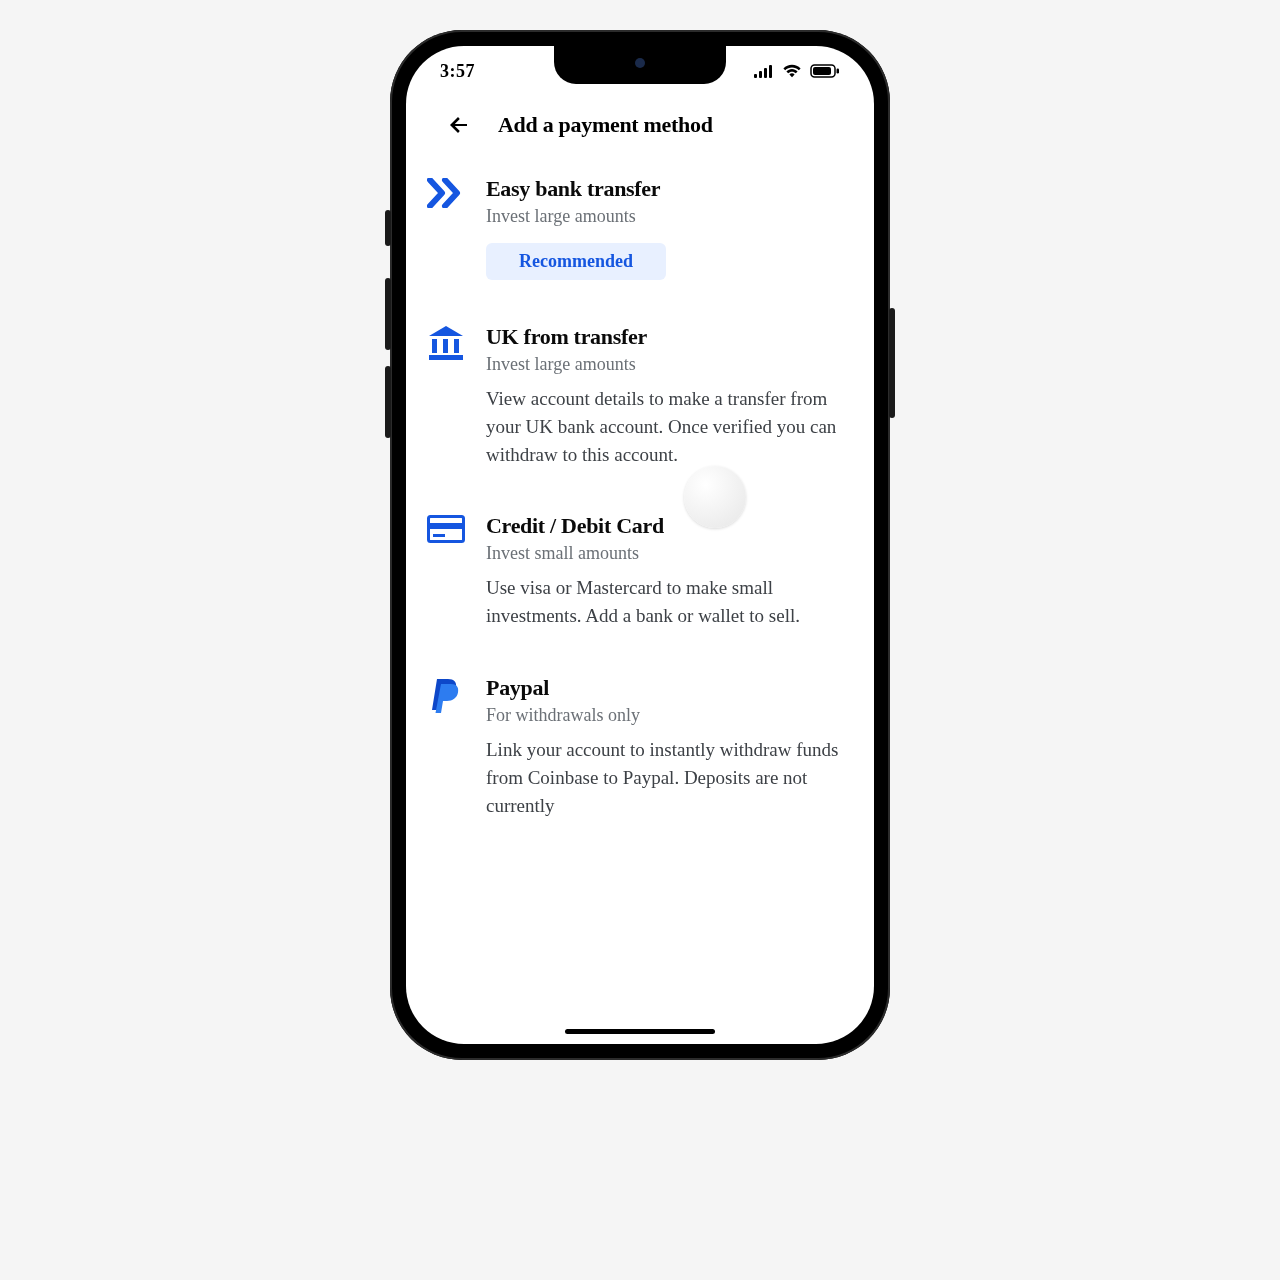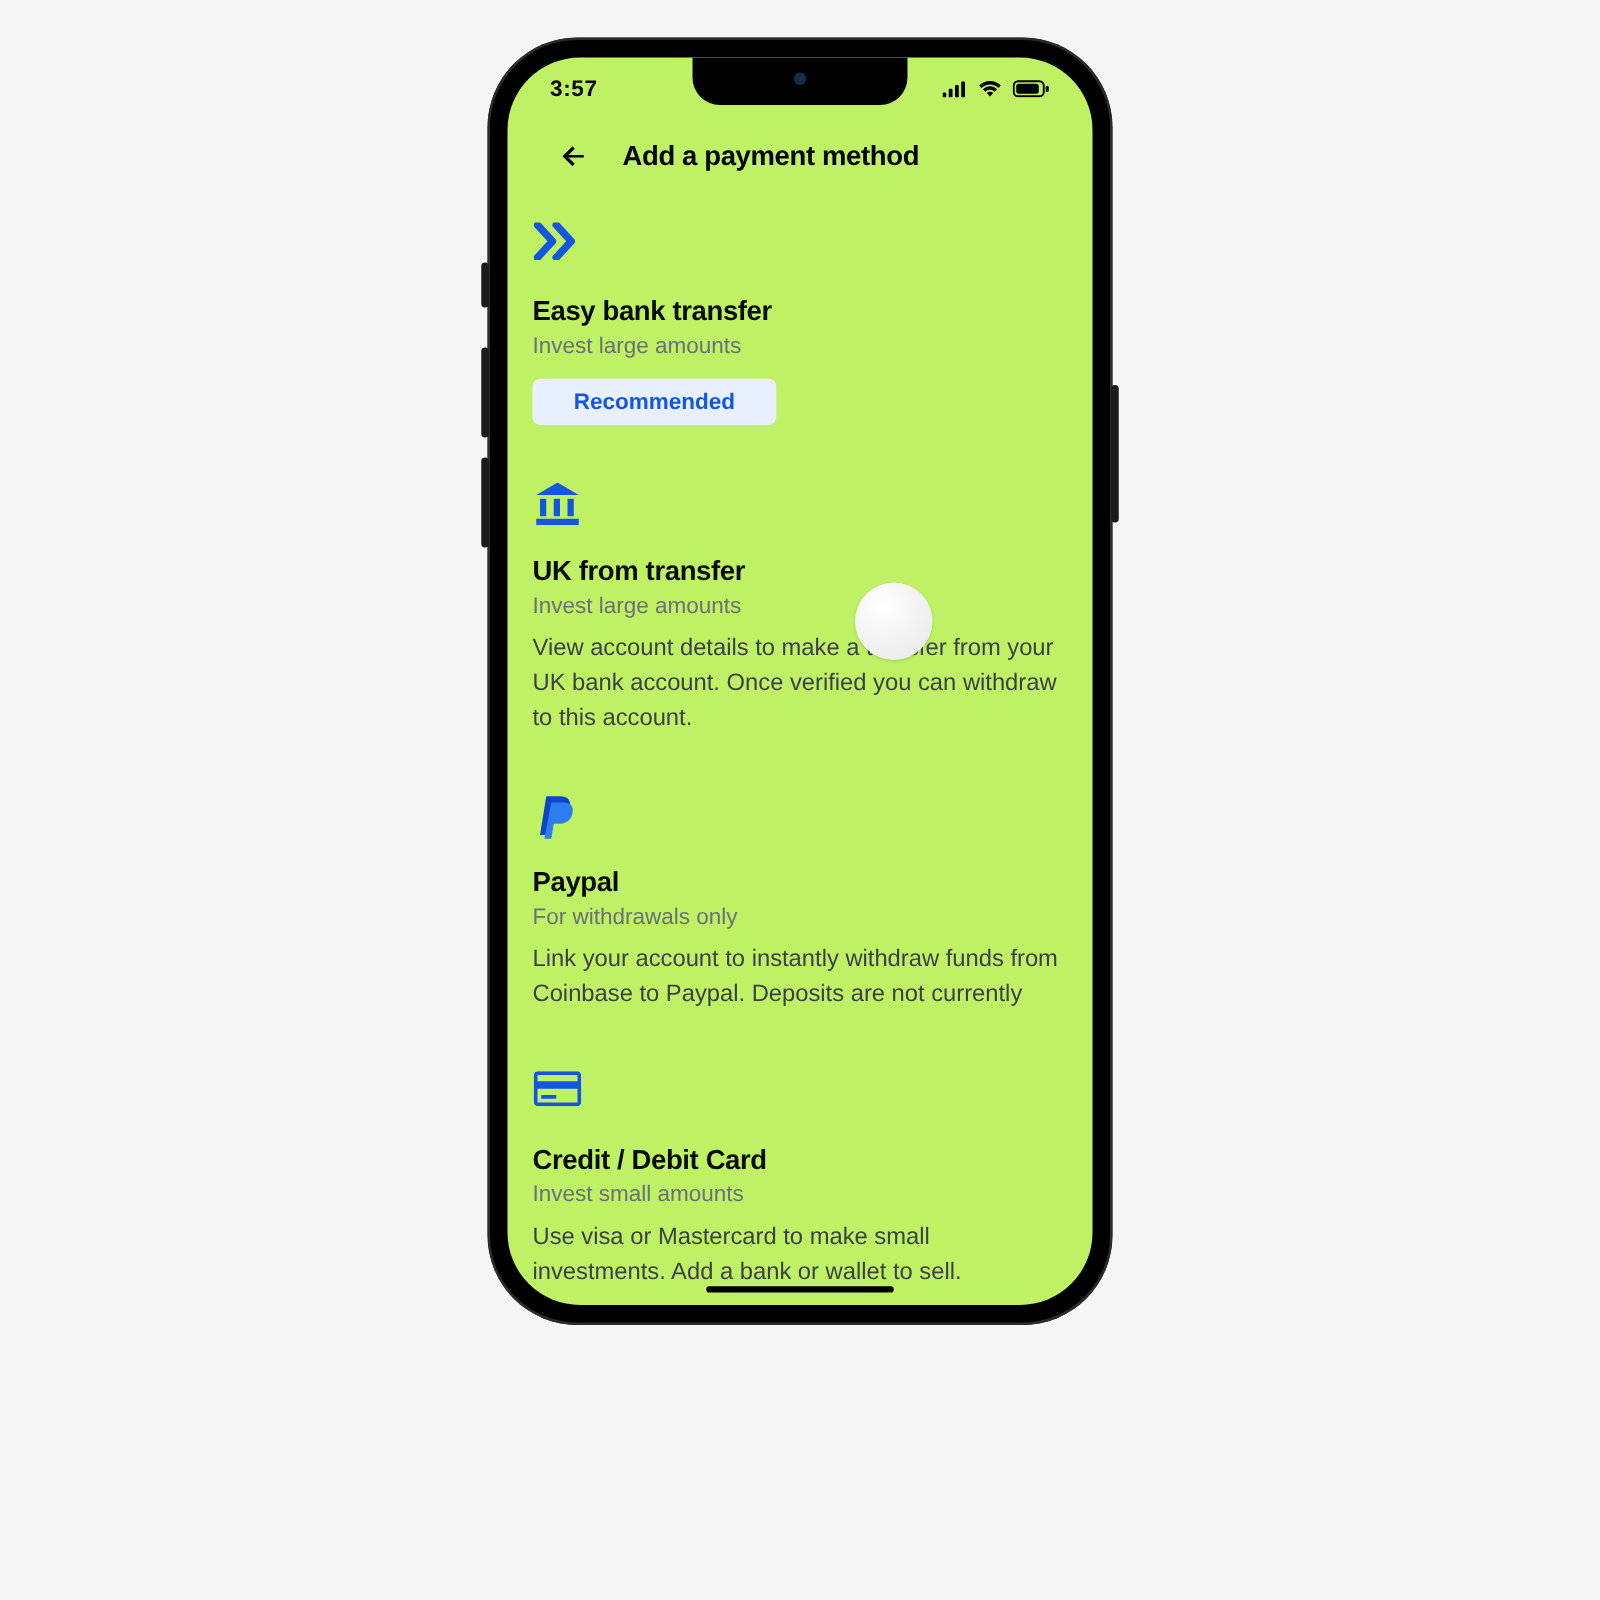--- a/index.html
+++ b/index.html
@@ -3,21 +3,21 @@
 <meta charset="utf-8">
 <style>
   * { box-sizing: border-box; margin: 0; padding: 0; }
   html, body { width: 1280px; height: 1280px; background: #f5f5f5; font-family: -apple-system, "Helvetica Neue", Arial, sans-serif; }
   .stage { width: 1280px; height: 1280px; display: flex; align-items: flex-start; justify-content: center; padding-top: 30px; }
   .phone {
     width: 500px; height: 1030px; background: #000; border-radius: 72px; padding: 16px;
     position: relative; box-shadow: 0 0 0 2px #2b2b2b inset;
   }
   .screen {
-    width: 100%; height: 100%; background: #bef264; border-radius: 58px; overflow: hidden; position: relative;
+    width: 100%; height: 100%; background: #ffffff; border-radius: 58px; overflow: hidden; position: relative; font-family: Liberation Serif, serif;
   }
   
   .btn-side { position: absolute; background: #1a1a1a; border-radius: 4px; }
   .btn-left1 { width: 6px; height: 36px;  left: -5px; top: 180px; }
   .btn-left2 { width: 6px; height: 72px;  left: -5px; top: 248px; }
   .btn-left3 { width: 6px; height: 72px;  left: -5px; top: 336px; }
   .btn-right { width: 6px; height: 110px; right: -5px; top: 278px; }
   
   .notch {
     position: absolute; top: 0; left: 50%; transform: translateX(-50%);
@@ -34,21 +34,21 @@
   .clock { font-weight: 700; font-size: 18px; letter-spacing: 0.5px; }
   .indicators { display: flex; align-items: center; gap: 8px; }
   .indicators svg { display:block; }
   
   .app-header { display: flex; align-items: center; height: 58px; padding: 0 36px; }
   .back-btn { width: 34px; height: 34px; display:flex; align-items:center; justify-content:center; margin-right: 22px; cursor:pointer; }
   .app-title { font-size: 22px; font-weight: 700; letter-spacing: -0.3px; }
   
   .content { padding: 0 20px 60px 20px; height: calc(100% - 108px); overflow: hidden; }
   .method {
-    display: flex; align-items: flex-start; gap: 20px; padding: 22px 0 22px 0; flex-direction: column;
+    display: flex; align-items: flex-start; gap: 20px; padding: 22px 0 22px 0;
   }
   .icon-col { width: 40px; flex: 0 0 40px; display:flex; justify-content:center; padding-top:2px; }
   .icon-col svg { display:block; }
   .text-col { flex: 1; }
   .method-title { font-size: 22px; font-weight: 700; letter-spacing: -0.3px; color:#0a0a0a; }
   .method-sub   { font-size: 18px; color:#6b7076; margin-top: 4px; }
   .method-desc  { font-size: 19px; color:#3d4146; margin-top: 10px; line-height: 1.48; }
   .badge {
     display:inline-block; margin-top:16px; padding:8px 33px; border-radius:6px;
     background:#e8f0ff; color:#1556e0; font-weight:700; font-size:18px;
@@ -147,49 +147,49 @@
           <div class="text-col">
             <div class="method-title">UK from transfer</div>
             <div class="method-sub">Invest large amounts</div>
             <div class="method-desc">View account details to make a transfer from your UK bank account. Once verified you can withdraw to this account.</div>
           </div>
         </div>
 
         <div class="method">
           <div class="icon-col">
             <span>
-              <svg width="34" height="38" viewBox="0 0 34 38">
-                <path d="M8 2 h11 c6 0 9 3 8 9 c-1 6 -6 9 -12 9 h-4 l-2 13 h-6 z" fill="#0d47c9"></path>
-                <path d="M12 7 h10 c5.5 0 8 3 7 8.5 c-1 5.5 -5.5 8.5 -11 8.5 h-4 l-2 12 h-5.5 z" fill="#2d7cf0"></path>
-              </svg>
-            </span>
-          </div>
-          <div class="text-col">
-            <div class="method-title">Paypal</div>
-            <div class="method-sub">For withdrawals only</div>
-            <div class="method-desc">Link your account to instantly withdraw funds from Coinbase to Paypal. Deposits are not currently</div>
-          </div>
-        </div>
-
-        <div class="method">
-          <div class="icon-col">
-            <span>
               <svg width="38" height="28" viewBox="0 0 38 28">
                 <rect x="1.5" y="1.5" width="35" height="25" rx="2" fill="none" stroke="#1556e0" stroke-width="3"></rect>
                 <rect x="1.5" y="8" width="35" height="6" fill="#1556e0"></rect>
                 <rect x="6" y="19" width="12" height="3" fill="#1556e0"></rect>
               </svg>
             </span>
           </div>
           <div class="text-col">
             <div class="method-title">Credit / Debit Card</div>
             <div class="method-sub">Invest small amounts</div>
             <div class="method-desc">Use visa or Mastercard to make small investments. Add a bank or wallet to sell.</div>
           </div>
         </div>
 
+        <div class="method">
+          <div class="icon-col">
+            <span>
+              <svg width="34" height="38" viewBox="0 0 34 38">
+                <path d="M8 2 h11 c6 0 9 3 8 9 c-1 6 -6 9 -12 9 h-4 l-2 13 h-6 z" fill="#0d47c9"></path>
+                <path d="M12 7 h10 c5.5 0 8 3 7 8.5 c-1 5.5 -5.5 8.5 -11 8.5 h-4 l-2 12 h-5.5 z" fill="#2d7cf0"></path>
+              </svg>
+            </span>
+          </div>
+          <div class="text-col">
+            <div class="method-title">Paypal</div>
+            <div class="method-sub">For withdrawals only</div>
+            <div class="method-desc">Link your account to instantly withdraw funds from Coinbase to Paypal. Deposits are not currently</div>
+          </div>
+        </div>
+
       </div>
 
       <div class="touch-dot"></div>
       <div class="home-indicator"></div>
     </div>
   </div>
 </div>
 
 </body></html>

